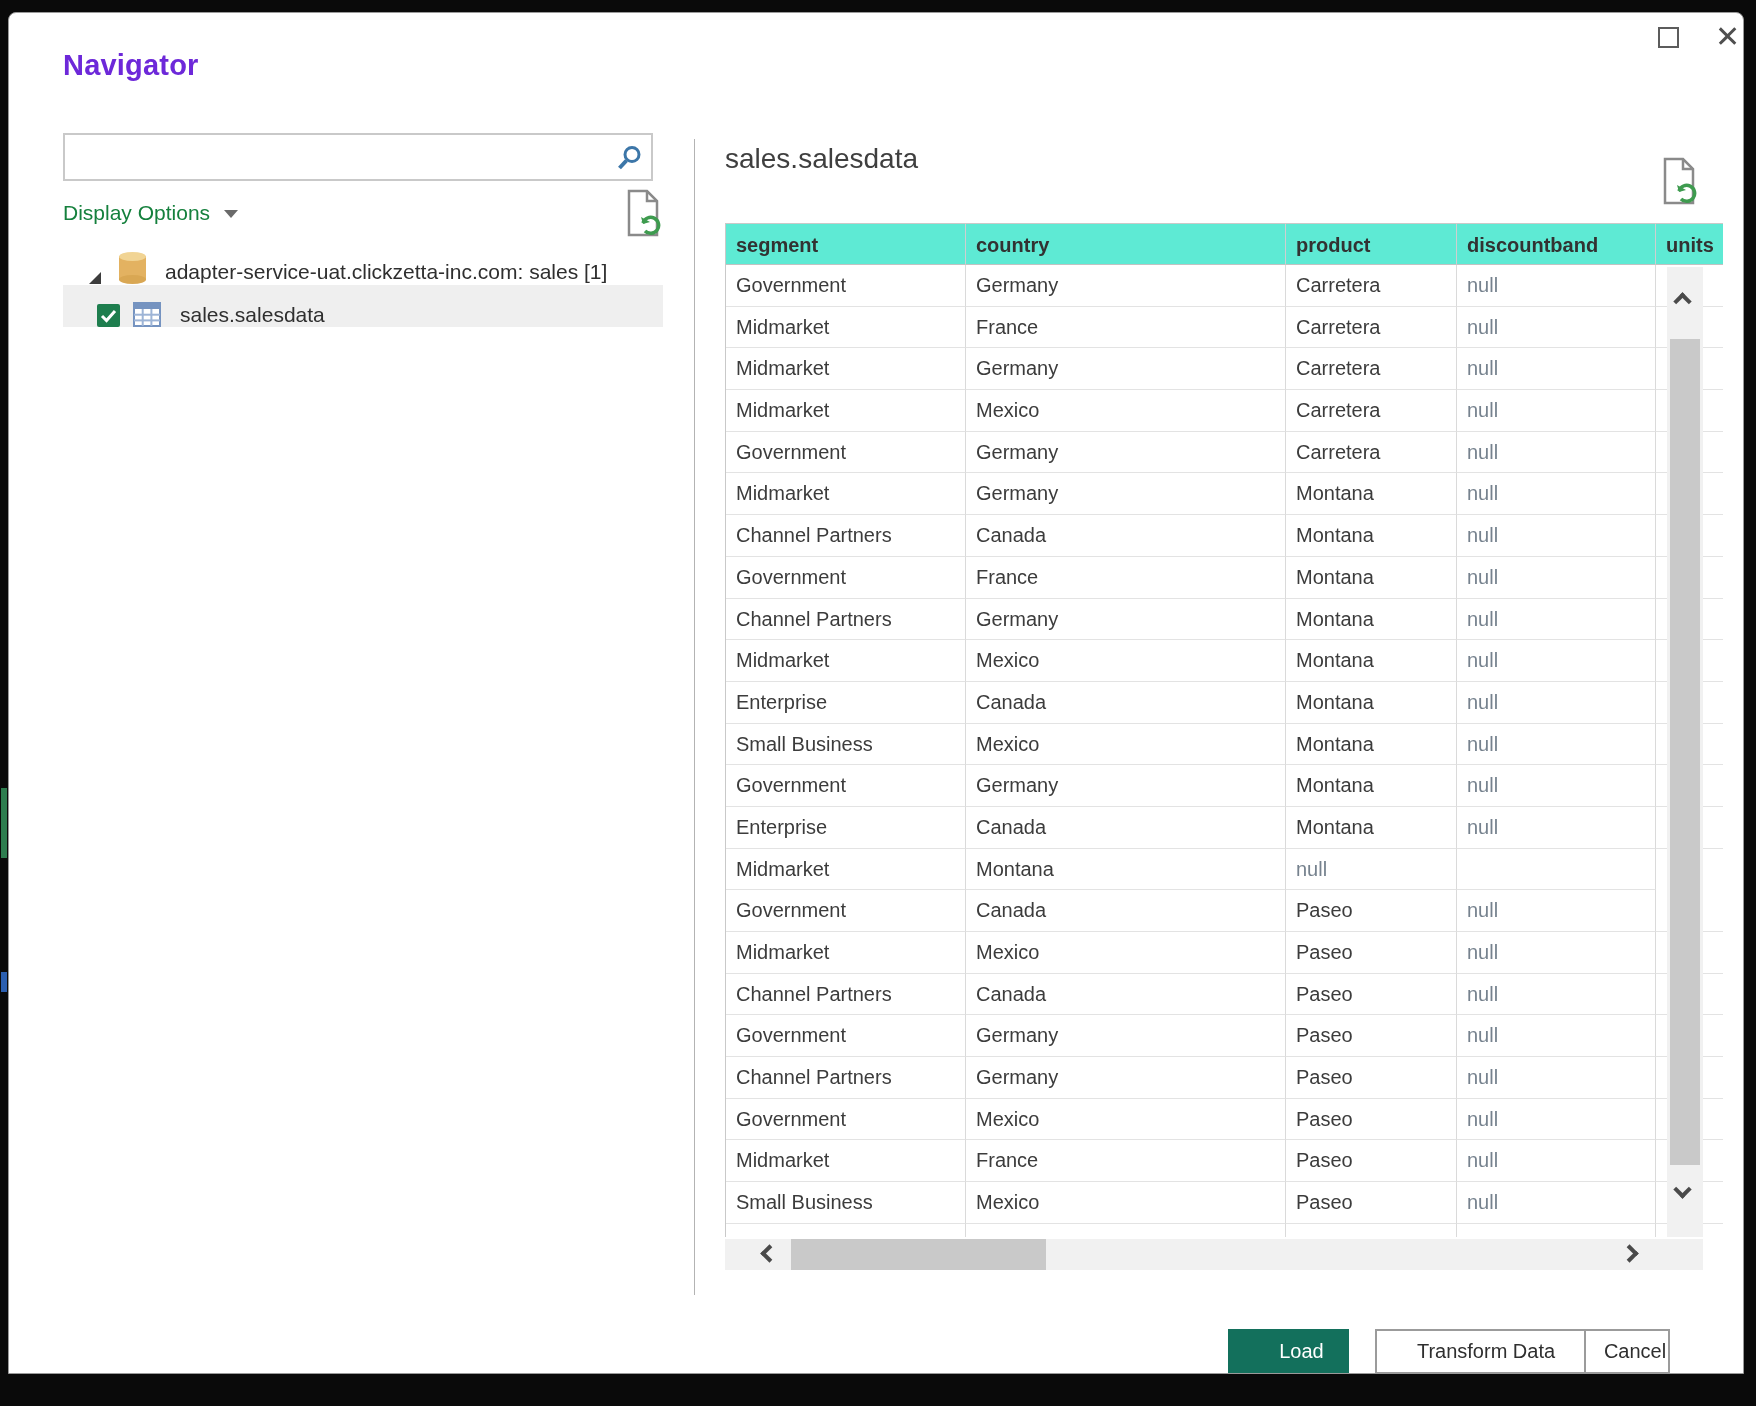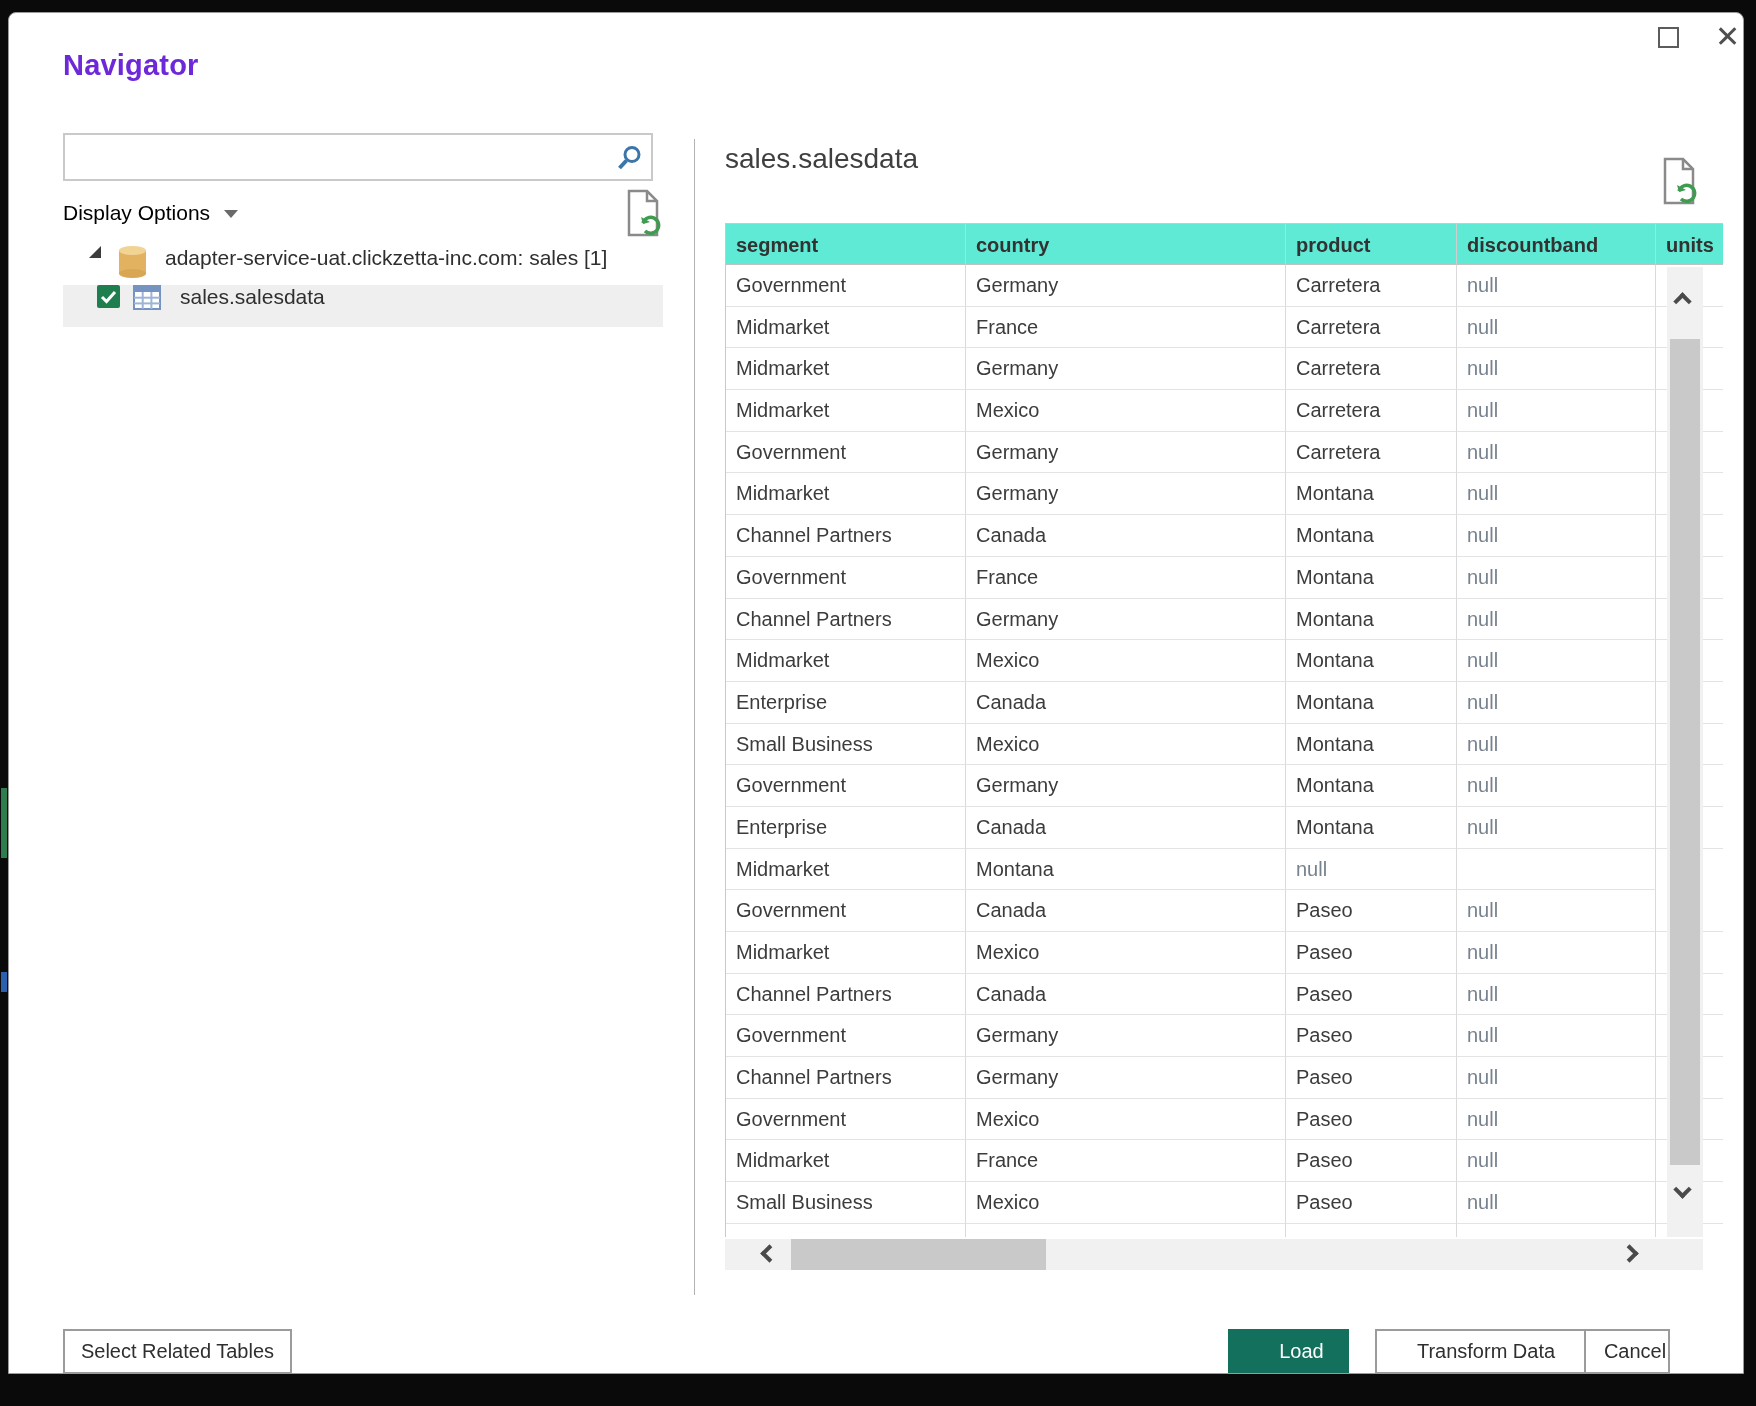--- a/index.html
+++ b/index.html
@@ -10,28 +10,28 @@
           border:1px solid #9a9a9a;border-radius:8px 8px 0 0;overflow:hidden;}
 
   .win-title{position:absolute;left:54px;top:36px;font-size:29px;font-weight:bold;color:#6d28d9;letter-spacing:.2px;}
   .btn-max{position:absolute;left:1649px;top:14px;width:21px;height:21px;border:2px solid #5c5c5c;background:#fff;cursor:pointer;}
   .btn-close{position:absolute;left:1706px;top:4px;font-size:30px;color:#4f4f4f;cursor:pointer;line-height:40px;}
 
   
   .search-box{position:absolute;left:54px;top:120px;width:590px;height:48px;border:2px solid #c9c9c9;background:#fff;}
   .search-box input{position:absolute;left:8px;top:4px;width:530px;height:36px;border:none;outline:none;font-size:20px;color:#333;}
   .mag{position:absolute;right:8px;top:9px;width:28px;height:28px;}
-  .disp-opts{position:absolute;left:54px;top:188px;font-size:21px;color:#000000;cursor:pointer;}
+  .disp-opts{position:absolute;left:54px;top:188px;font-size:21px;color:#15803d;cursor:pointer;}
   .caret-down{display:inline-block;width:0;height:0;border-left:7px solid transparent;border-right:7px solid transparent;
               border-top:8px solid #6a6a6a;margin-left:14px;vertical-align:middle;}
   .docref{position:absolute;width:36px;height:48px;}
   .docref-left{left:616px;top:176px;}
   .docref-right{left:1652px;top:144px;}
 
-  .tree-node{position:absolute;display:flex;align-items:flex-start;}
+  .tree-node{position:absolute;display:flex;align-items:flex-end;}
   .node-root{left:54px;top:233px;width:600px;height:38px;}
   .tri-expanded{width:0;height:0;border-style:solid;border-width:0 0 12px 12px;
                 border-color:transparent transparent #3c3c3c transparent;margin-left:26px;cursor:pointer;}
   .cyl{position:relative;width:27px;height:32px;margin-left:18px;}
   .cyl .body{position:absolute;left:0;top:4px;width:27px;height:24px;background:#e3b261;}
   .cyl .top{position:absolute;left:0;top:0;width:27px;height:9px;border-radius:50%;background:#f1d494;}
   .cyl .bot{position:absolute;left:0;top:23px;width:27px;height:9px;border-radius:50%;background:#d9a753;}
   .node-label{margin-left:19px;font-size:21px;color:#2f2f2f;white-space:nowrap;cursor:pointer;}
   .node-child{left:54px;top:272px;width:600px;height:42px;background:#efefef;}
   .cbx{width:23px;height:23px;background:#1E7E4E;border-radius:2px;margin-left:34px;cursor:pointer;
@@ -329,18 +329,17 @@
       <span class="vthumb"></span>
       <span class="chev chev-down"></span>
     </div>
 
     <div class="hscroll">
       <span class="chev chev-left"></span>
       <span class="hthumb"></span>
       <span class="chev chev-right"></span>
     </div>
 
-    <button class="fbtn btn-related">Select Related Tables</button>
     <button class="fbtn btn-load" style="background: rgb(19, 112, 92);">Load</button>
     <button class="fbtn btn-transform">Transform Data</button>
     <button class="fbtn btn-cancel">Cancel</button>
   </div>
 </div>
 
 </body></html>

